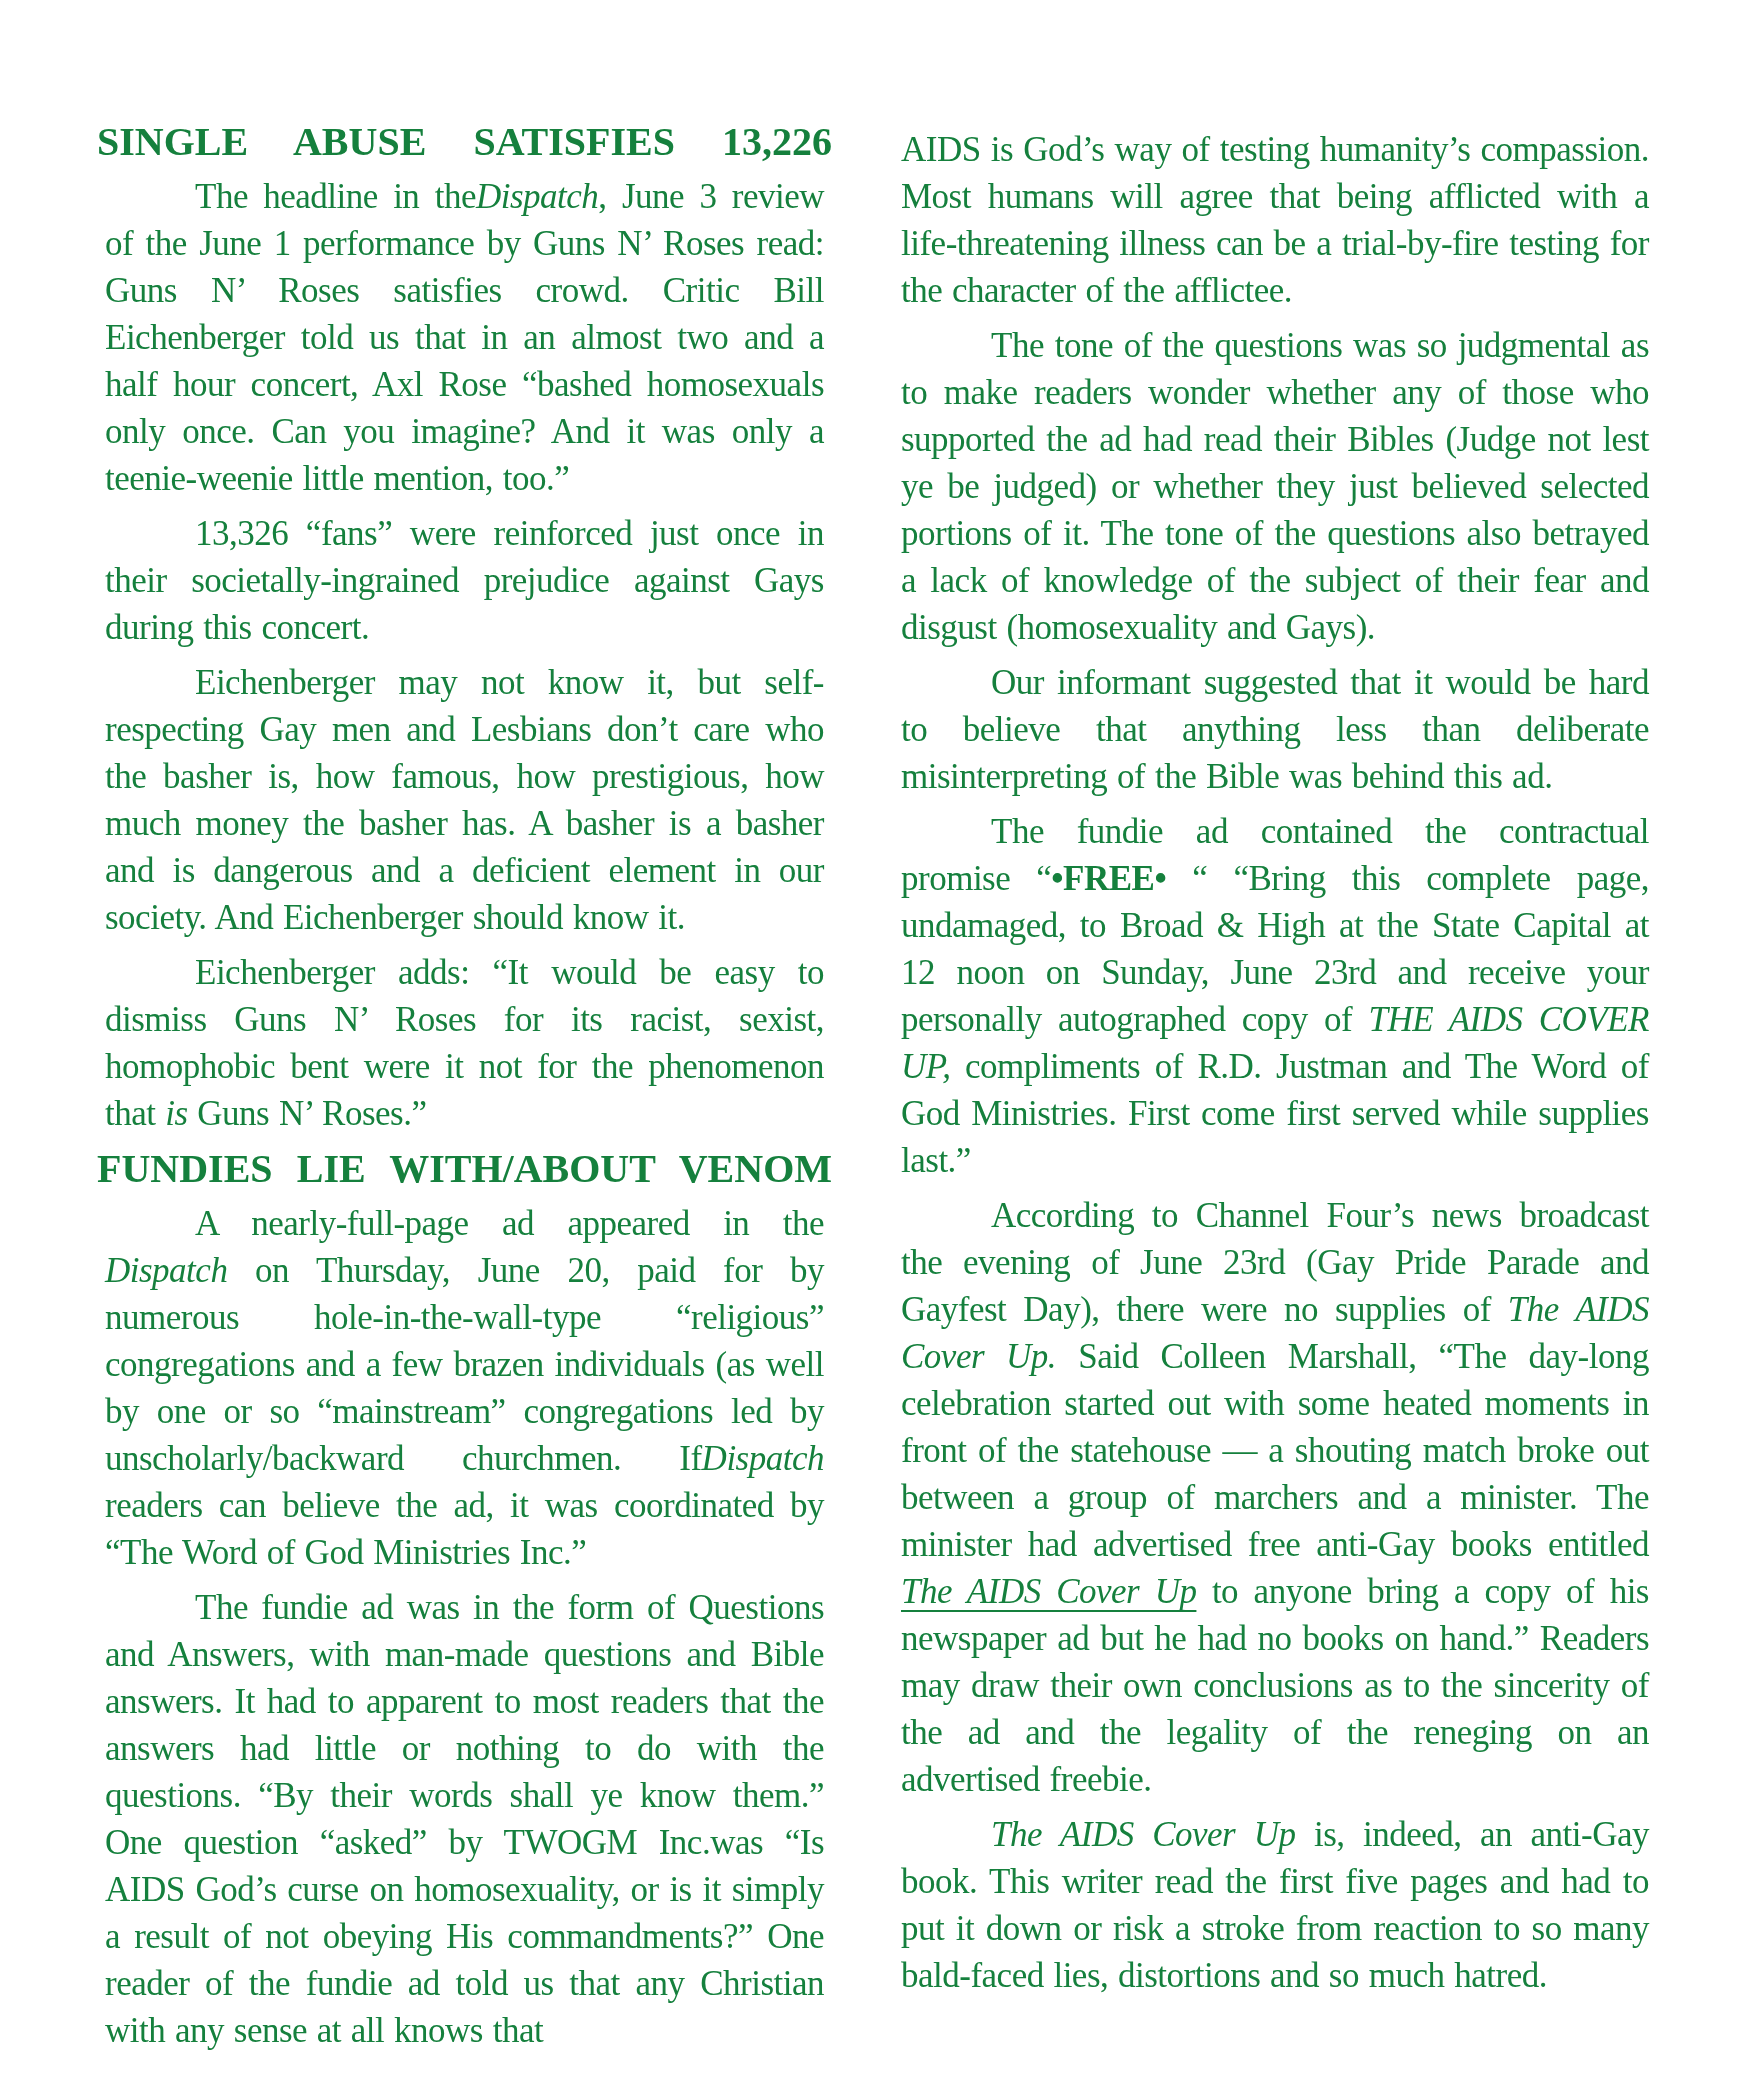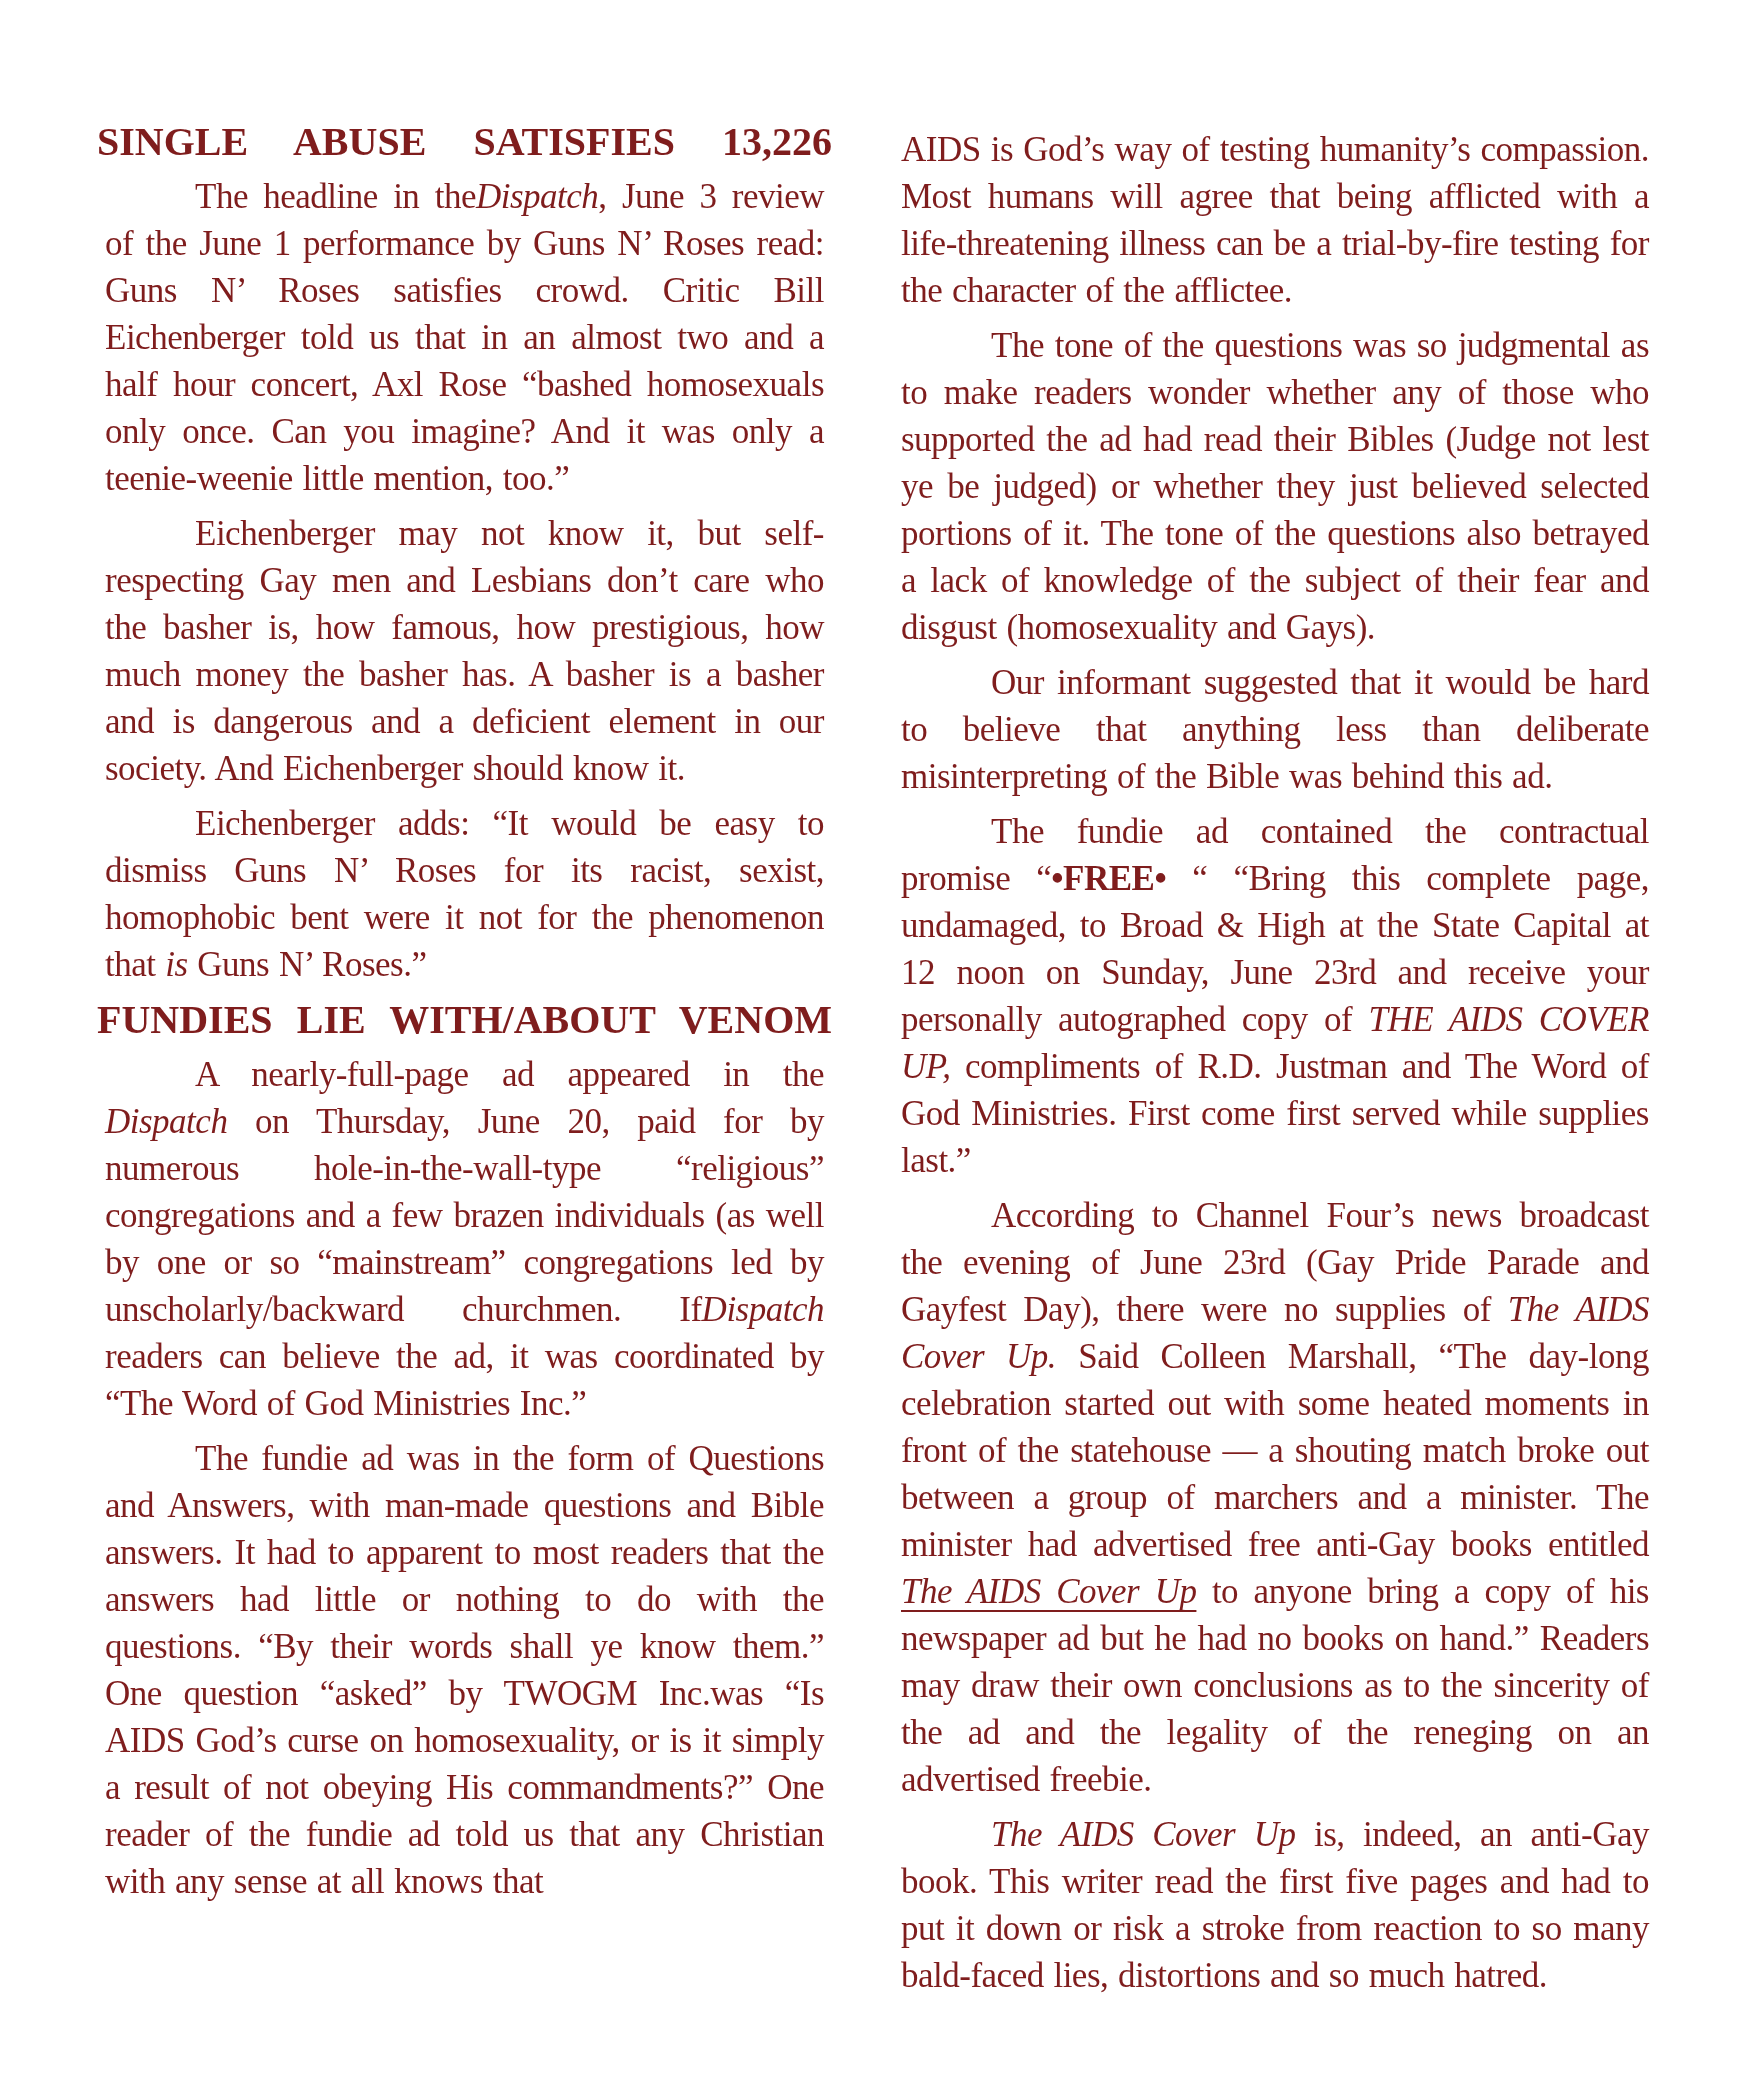--- a/index.html
+++ b/index.html
@@ -16,21 +16,21 @@
     overflow: hidden;
   }
   .col {
     position: absolute;
     top: 118px;
     text-align: justify;
     font-size: 35px;
     line-height: 47px;
     letter-spacing: -0.5px;
     word-spacing: 1.5px;
-    color: #7f1d1d;
+    color: #15803d;
   }
   .col-left  { left: 97px;  width: 735px; }
   .col-right { left: 893px; width: 764px; }
   .para { margin: 8px; text-indent: 90px; }
   .para.noind { text-indent: 0; }
   .heading {
     font-weight: 700;
     font-size: 40px;
     line-height: 47px;
     letter-spacing: 0;
@@ -45,20 +45,21 @@
   .u  { text-decoration-thickness: 2.4px; text-underline-offset: 6.8px; }
   .ui { font-style: italic; text-decoration: underline; text-decoration-thickness: 2.4px; text-underline-offset: 6.8px; }
 </style>
 </head>
 <body>
 
 <div class="page">
   <div class="col col-left">
       <div class="heading stretch">SINGLE ABUSE SATISFIES 13,226</div>
       <p class="para"><span>The headline in the</span><span class="i">Dispatch</span><span>, June 3 review of the June 1 performance by Guns N’ Roses read: Guns N’ Roses satisfies crowd. Critic Bill Eichenberger told us that in an almost two and a half hour concert, Axl Rose “bashed homosexuals only once. Can you imagine? And it was only a teenie-weenie little mention, too.”</span></p>
+      <p class="para"><span>13,326 “fans” were reinforced just once in their societally-ingrained prejudice against Gays during this concert.</span></p>
       <p class="para"><span>Eichenberger may not know it, but self-respecting Gay men and Lesbians don’t care who the basher is, how famous, how prestigious, how much money the basher has. A basher is a basher and is dangerous and a deficient element in our society. And Eichenberger should know it.</span></p>
       <p class="para"><span>Eichenberger adds: “It would be easy to dismiss Guns N’ Roses for its racist, sexist, homophobic bent were it not for the phenomenon that </span><span class="i">is</span><span>  Guns N’ Roses.”</span></p>
       <div class="heading stretch">FUNDIES LIE WITH/ABOUT VENOM</div>
       <p class="para"><span>A nearly-full-page ad appeared in the </span><span class="i">Dispatch</span><span> on Thursday, June 20, paid for by numerous hole-in-the-wall-type “religious” congregations and a few brazen individuals (as well by one or so “mainstream” congregations led by unscholarly/backward churchmen. If</span><span class="i">Dispatch</span><span> readers can believe the ad, it was coordinated by “The Word of God Ministries Inc.”</span></p>
       <p class="para"><span>The fundie ad was in the form of Questions and Answers, with man-made questions and Bible answers. It had to apparent to most readers that the answers had little or nothing to do with the questions. “By their words shall ye know them.” One question “asked” by TWOGM Inc.was “Is AIDS God’s curse on homosexuality, or is it simply a result of not obeying His commandments?” One reader of the fundie ad told us that any Christian with any sense at all knows that</span></p>
     </div>
   <div class="col col-right">
       <p class="para noind"><span>AIDS is God’s way of testing humanity’s compassion. Most humans will agree that being afflicted with a life-threatening illness can be a trial-by-fire testing for the character of the afflictee.</span></p>
       <p class="para"><span>The tone of the questions was so judgmental as to make readers wonder whether any of those who supported the ad had read their Bibles (Judge not lest ye be judged) or whether they just believed selected portions of it.  The tone of the questions also betrayed a lack of knowledge of the subject of their fear and disgust (homosexuality and Gays).</span></p>
       <p class="para"><span>Our informant suggested that it would be hard to believe that anything less than deliberate misinterpreting of the Bible was behind this ad.</span></p>

